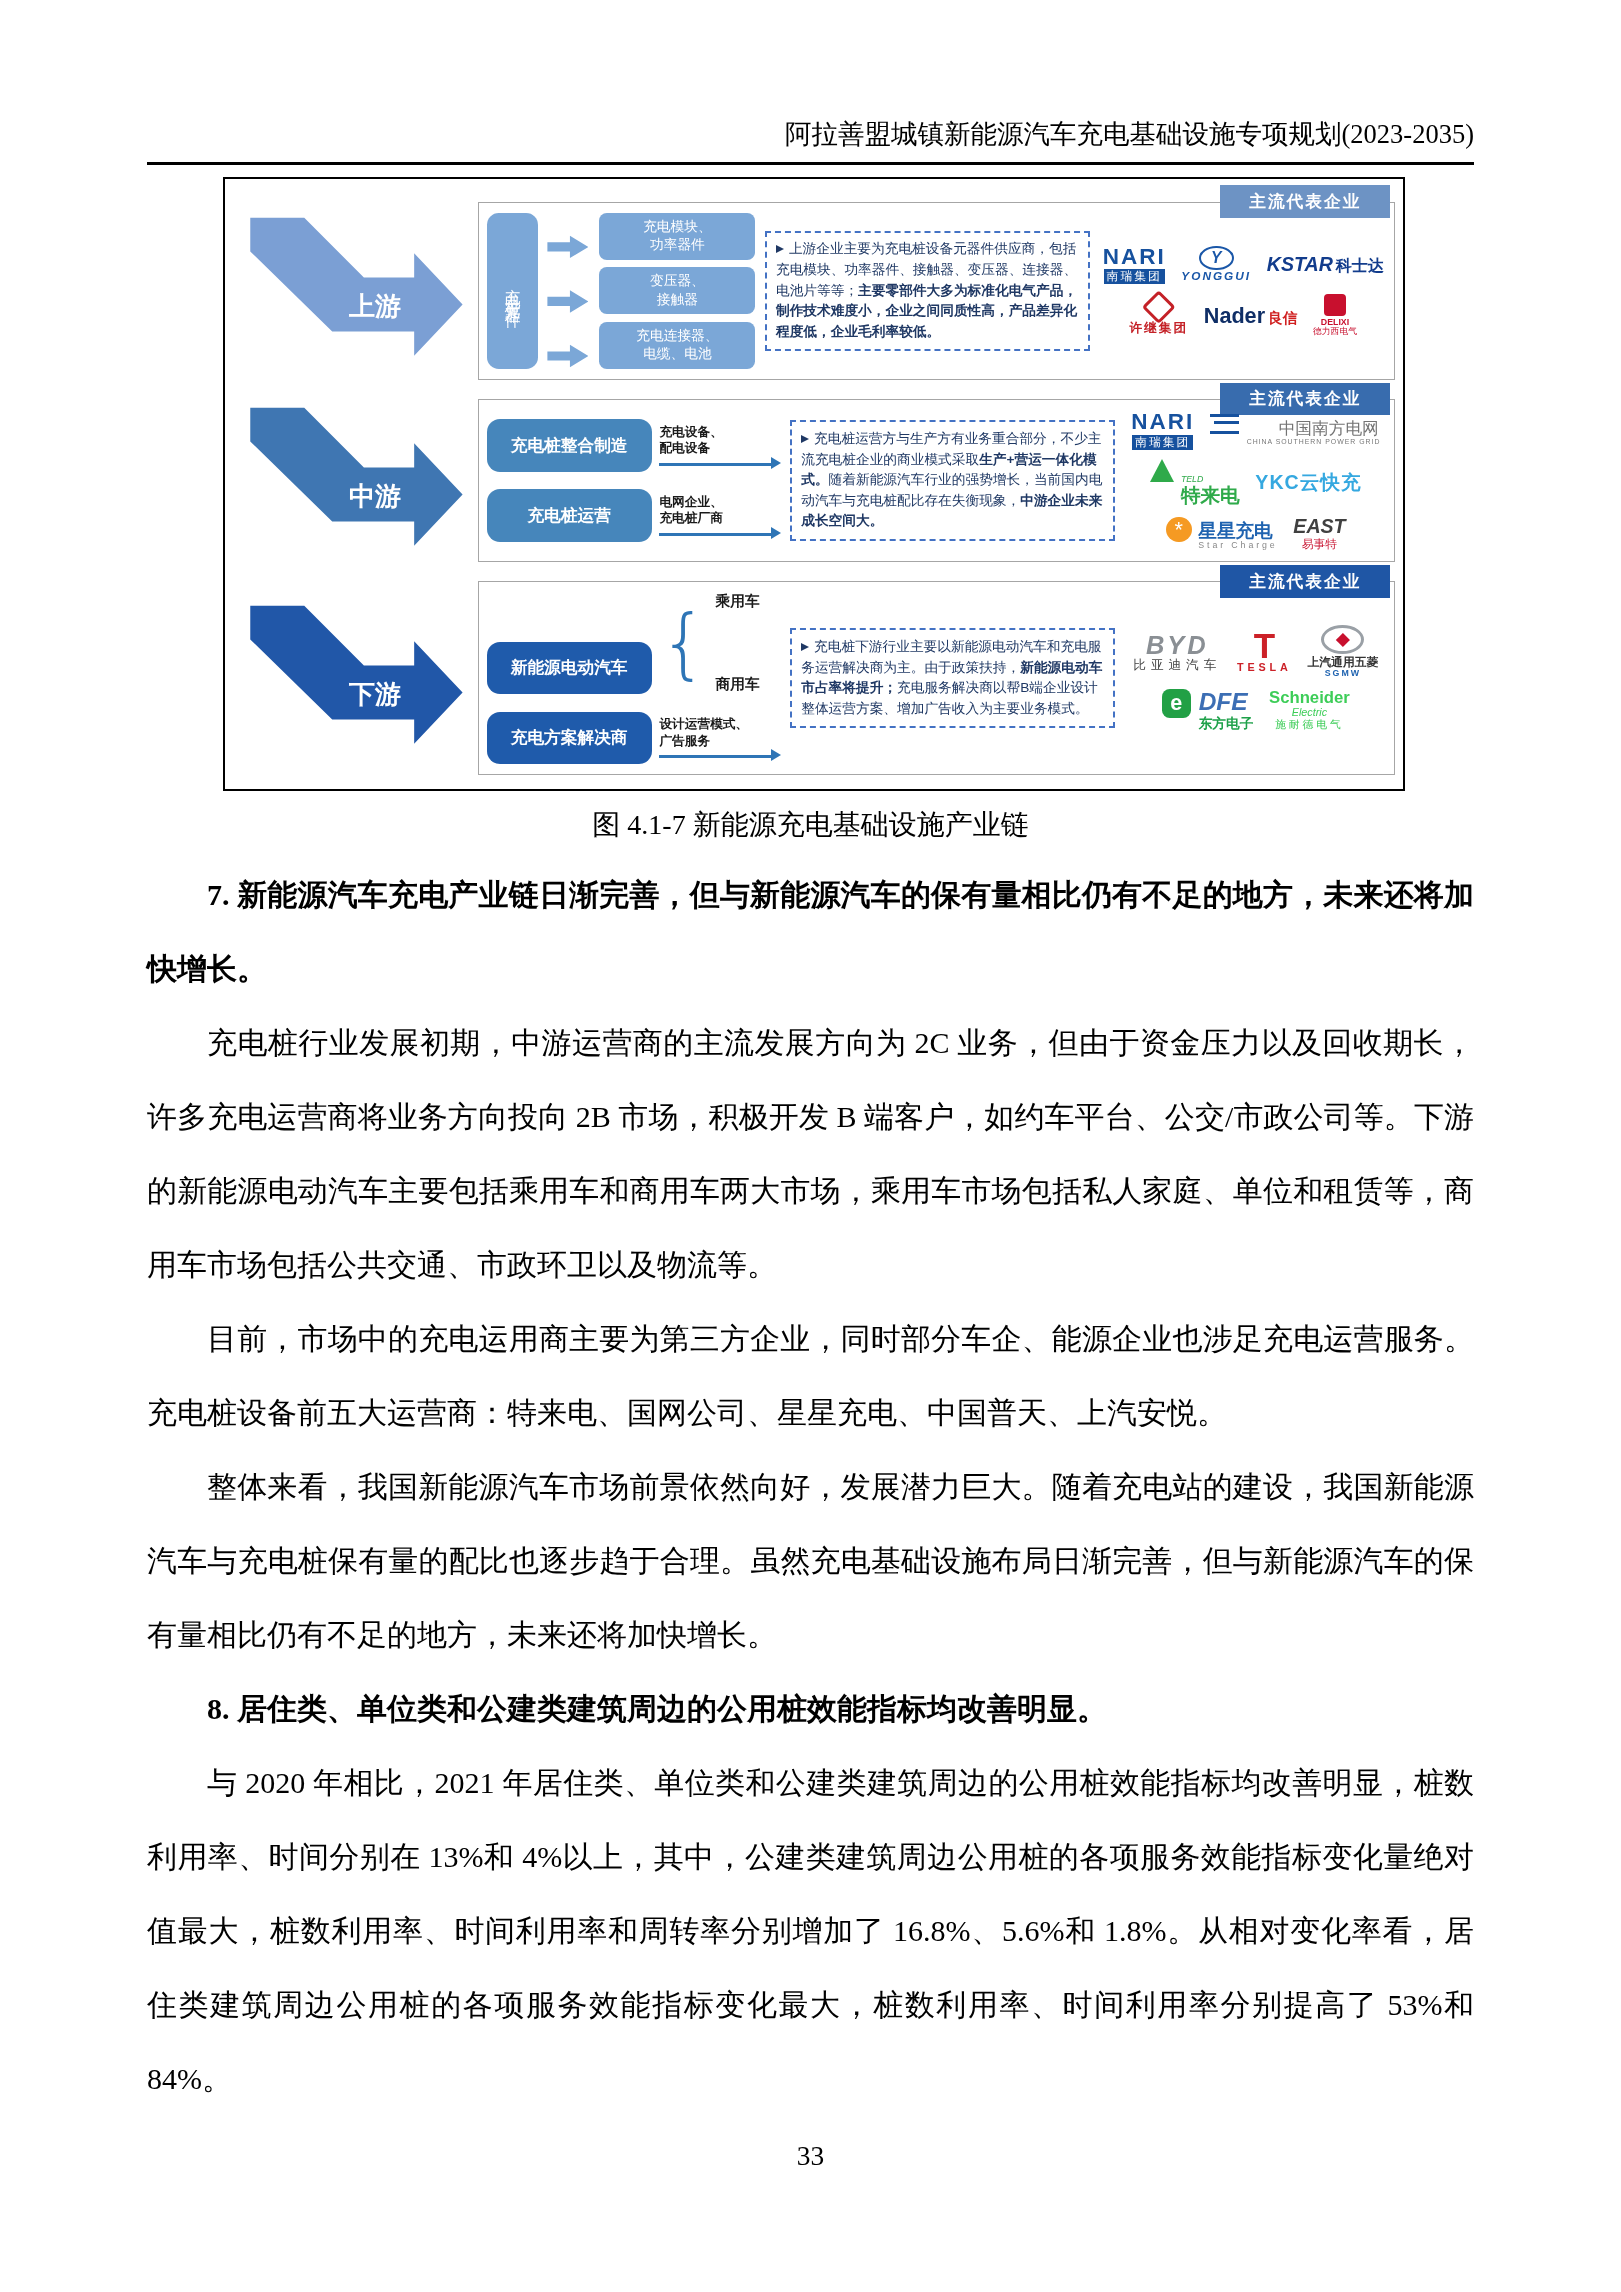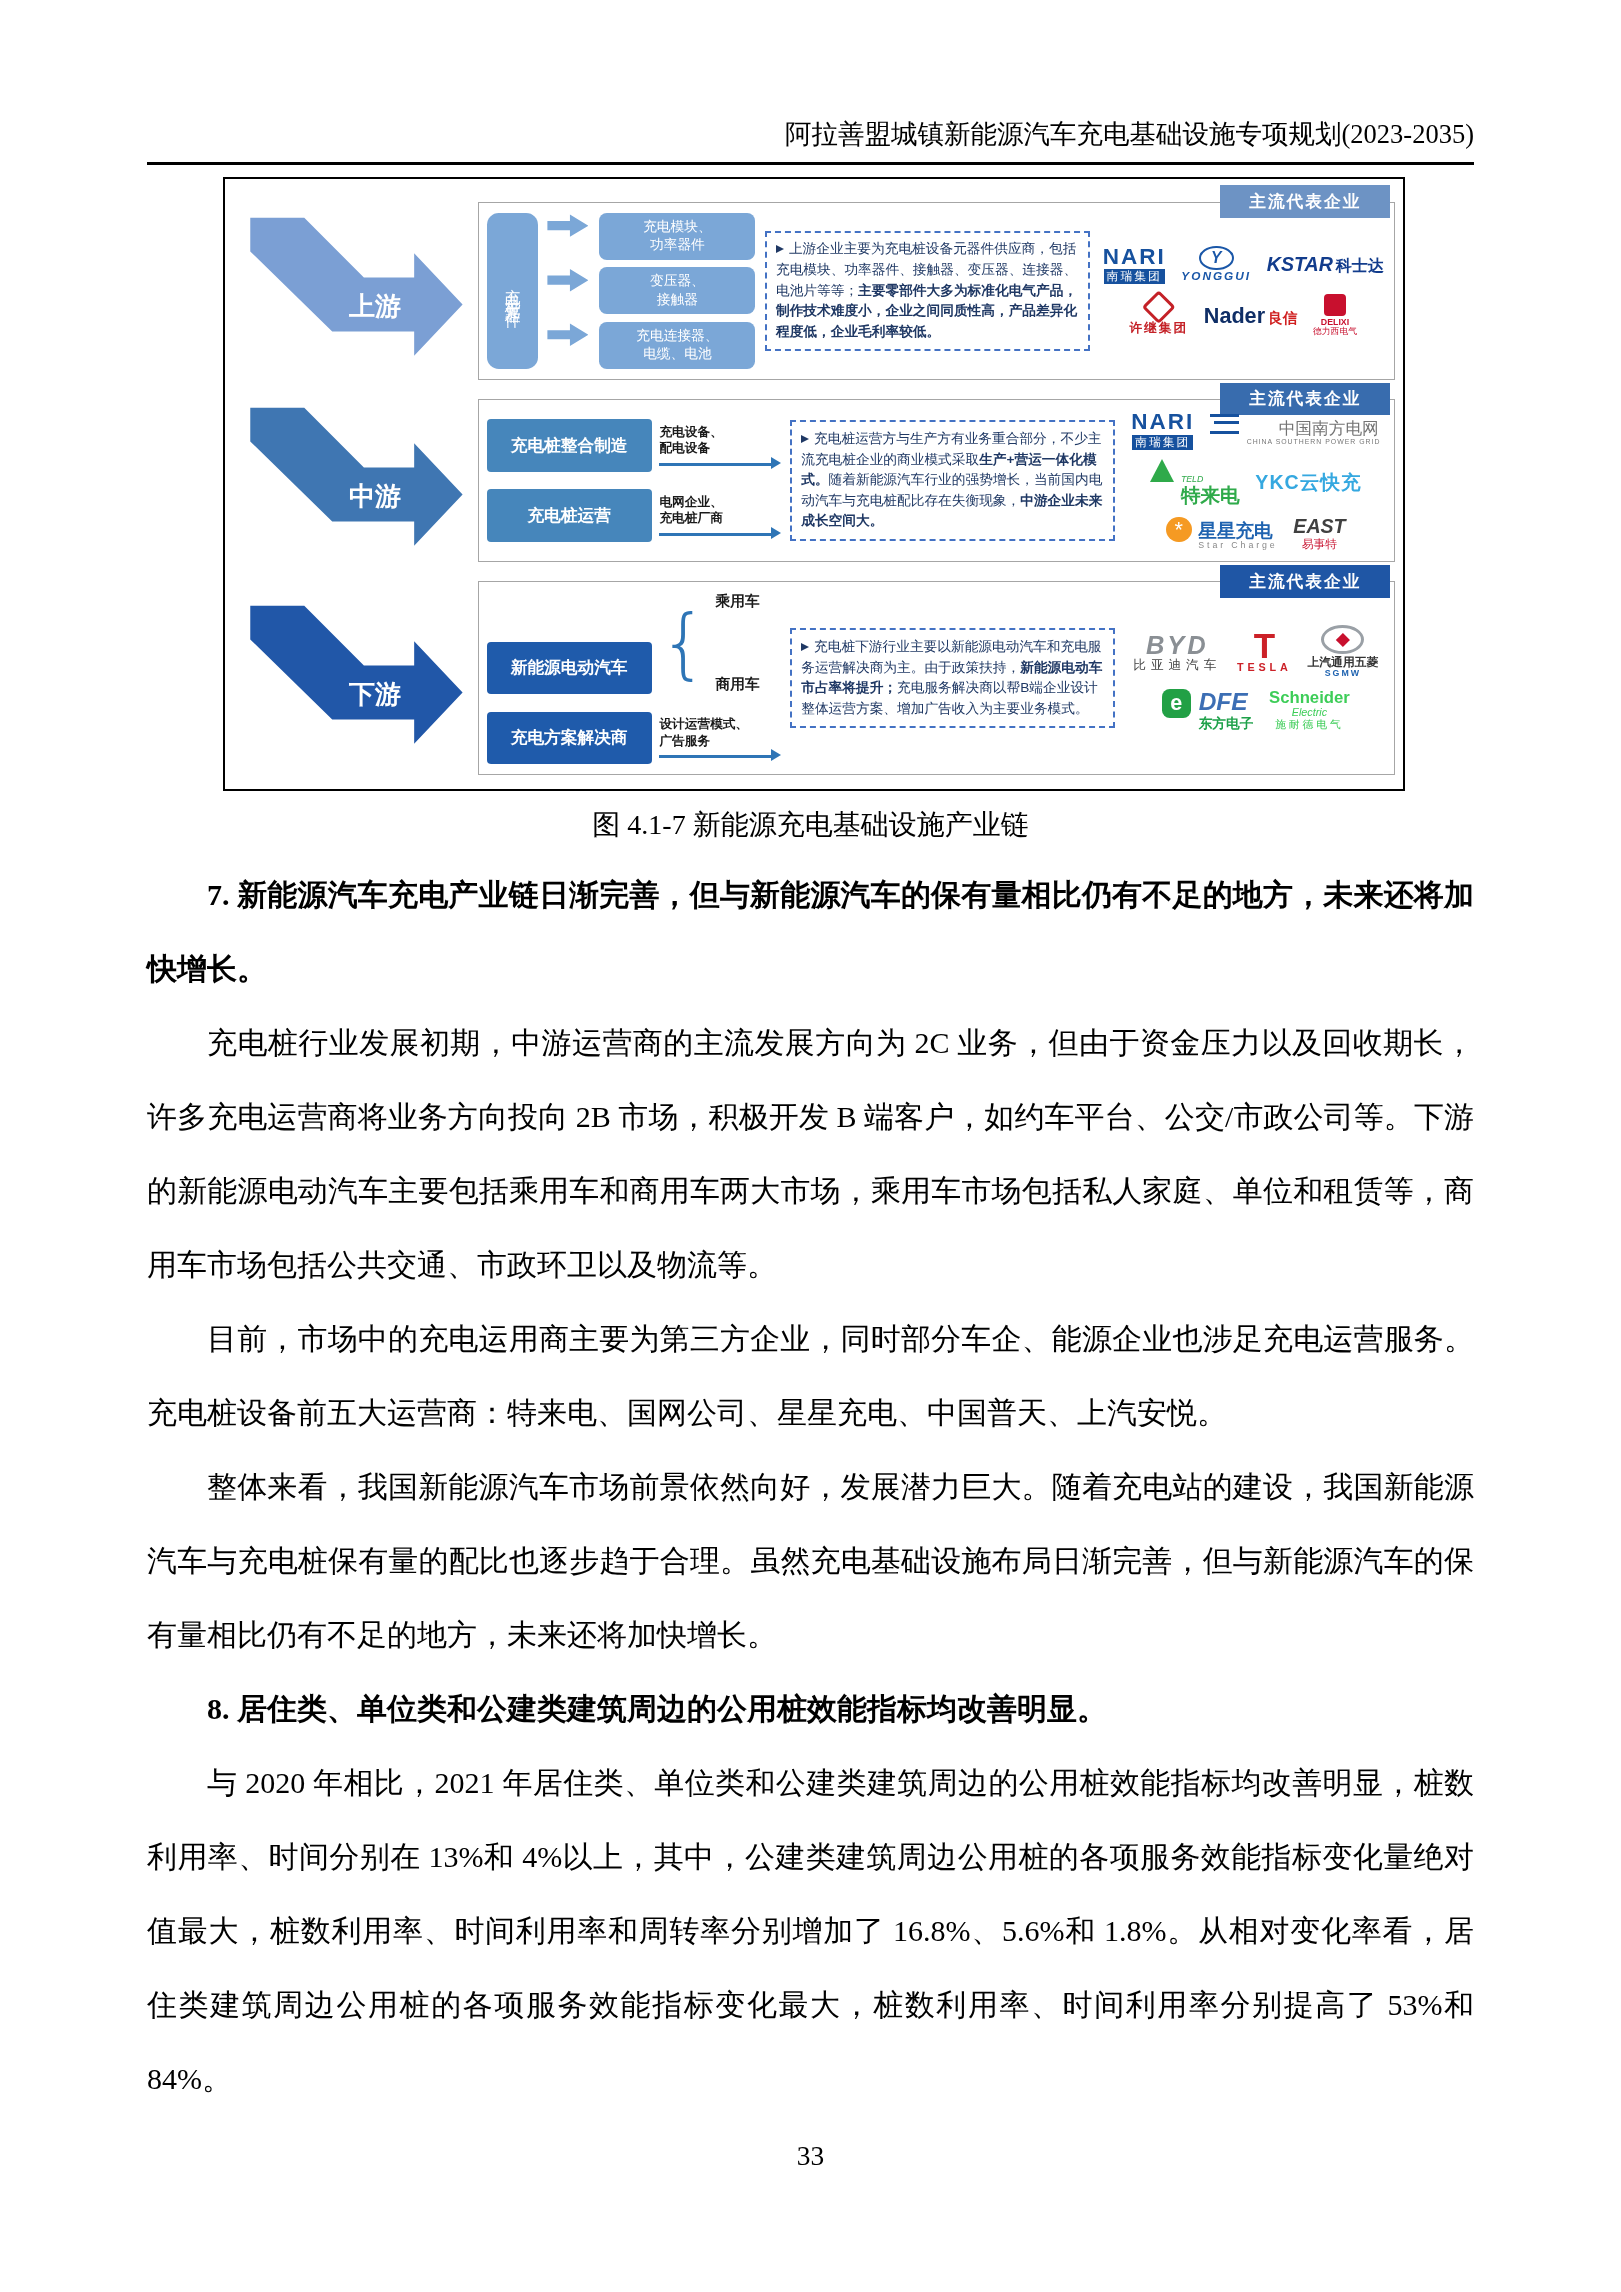--- a/index.html
+++ b/index.html
@@ -35,36 +35,36 @@
     font-size:16.7px; padding:4.9px 29px; letter-spacing:2px; }
   .rep0 { background:#6d93c4; } .rep1 { background:#386cae; } .rep2 { background:#1f56a5; }
 
   .box0 { background:#7ba7d7; } .box1 { background:#4686bb; } .box2 { background:#1f5bab; }
 
   .vert-box { width:51px; align-self:stretch; border-radius:11.8px; color:#fff;
     writing-mode:vertical-rl; text-orientation:upright; display:flex; align-items:center;
     justify-content:center; font-size:15.7px; letter-spacing:4.9px; padding:5.9px 0; }
 
   .up-flow { width:208px; flex:none; display:flex; flex-direction:column; gap:7.8px; }
-  .up-flow-row { display:flex; align-items:flex-start; gap:11px; }
+  .up-flow-row { display:flex; align-items:flex-end; gap:11px; }
   .blk-arrow { width:41px; height:25.5px; flex:none;
     clip-path:polygon(0 32%,55% 32%,55% 6%,100% 50%,55% 94%,55% 68%,0 68%); }
   .blk-arrow.box0 { background:#7ba7d7; }
   .up-box { flex:1; border-radius:7.8px; color:#fff; font-size:13.7px; padding:4.9px 5.9px;
     text-align:center; white-space:pre-line; line-height:1.35; }
 
   .dashed { width:325px; flex:none; border:2px dashed #4472c4; background:#fff;
     padding:6.9px 8.8px; font-size:13.7px; line-height:1.5; color:#1f3864; }
   .dashed .b { font-weight:bold; }
   .tri-bullet { display:inline-block; width:0; height:0; border-left:8.8px solid #1f3864;
     border-top:4.9px solid transparent; border-bottom:4.9px solid transparent; margin-right:4.9px; }
 
   .mid-flow { width:294px; flex:none; display:flex; flex-direction:column; gap:17.6px; }
   .flow2 { display:flex; align-items:flex-end; gap:7.8px; }
-  .mid-box { width:165px; flex:none; border-radius:4px; color:#fff; font-size:16.7px;
+  .mid-box { width:165px; flex:none; border-radius:13px; color:#fff; font-size:16.7px;
     font-weight:bold; text-align:center; padding:14.7px 5.9px; }
   .arrow-col { flex:1; padding-bottom:5.9px; }
   .arrow-label { font-size:12.7px; font-weight:600; color:#1a1a1a; white-space:pre-line;
     line-height:1.3; margin-bottom:5.9px; }
   .line-arrow { height:2.9px; background:#2e75b6; position:relative; margin-right:9.8px; }
   .line-arrow::after { content:""; position:absolute; right:-9.8px; top:-5.9px;
     border-left:10.8px solid #2e75b6; border-top:6.9px solid transparent;
     border-bottom:6.9px solid transparent; }
 
   .brace { font-family:"DejaVu Sans",sans-serif; font-size:76px; font-weight:100;

